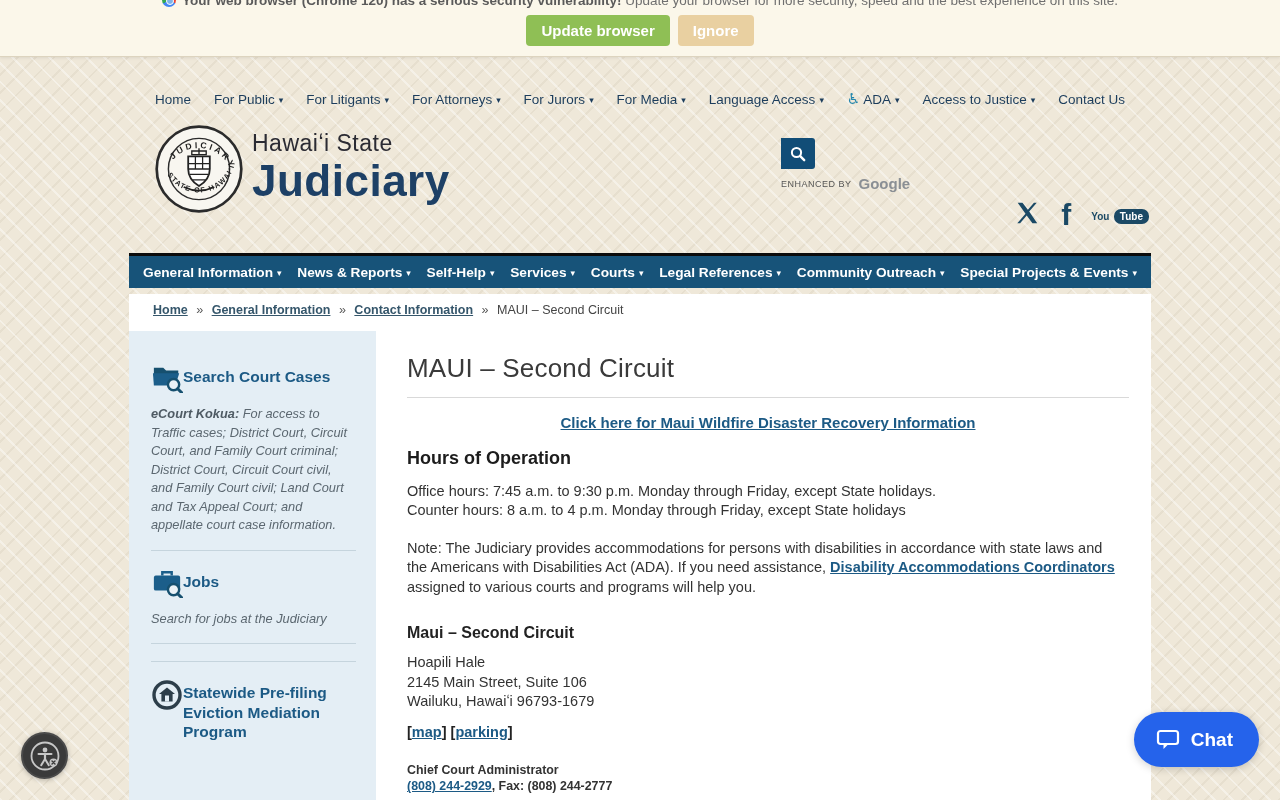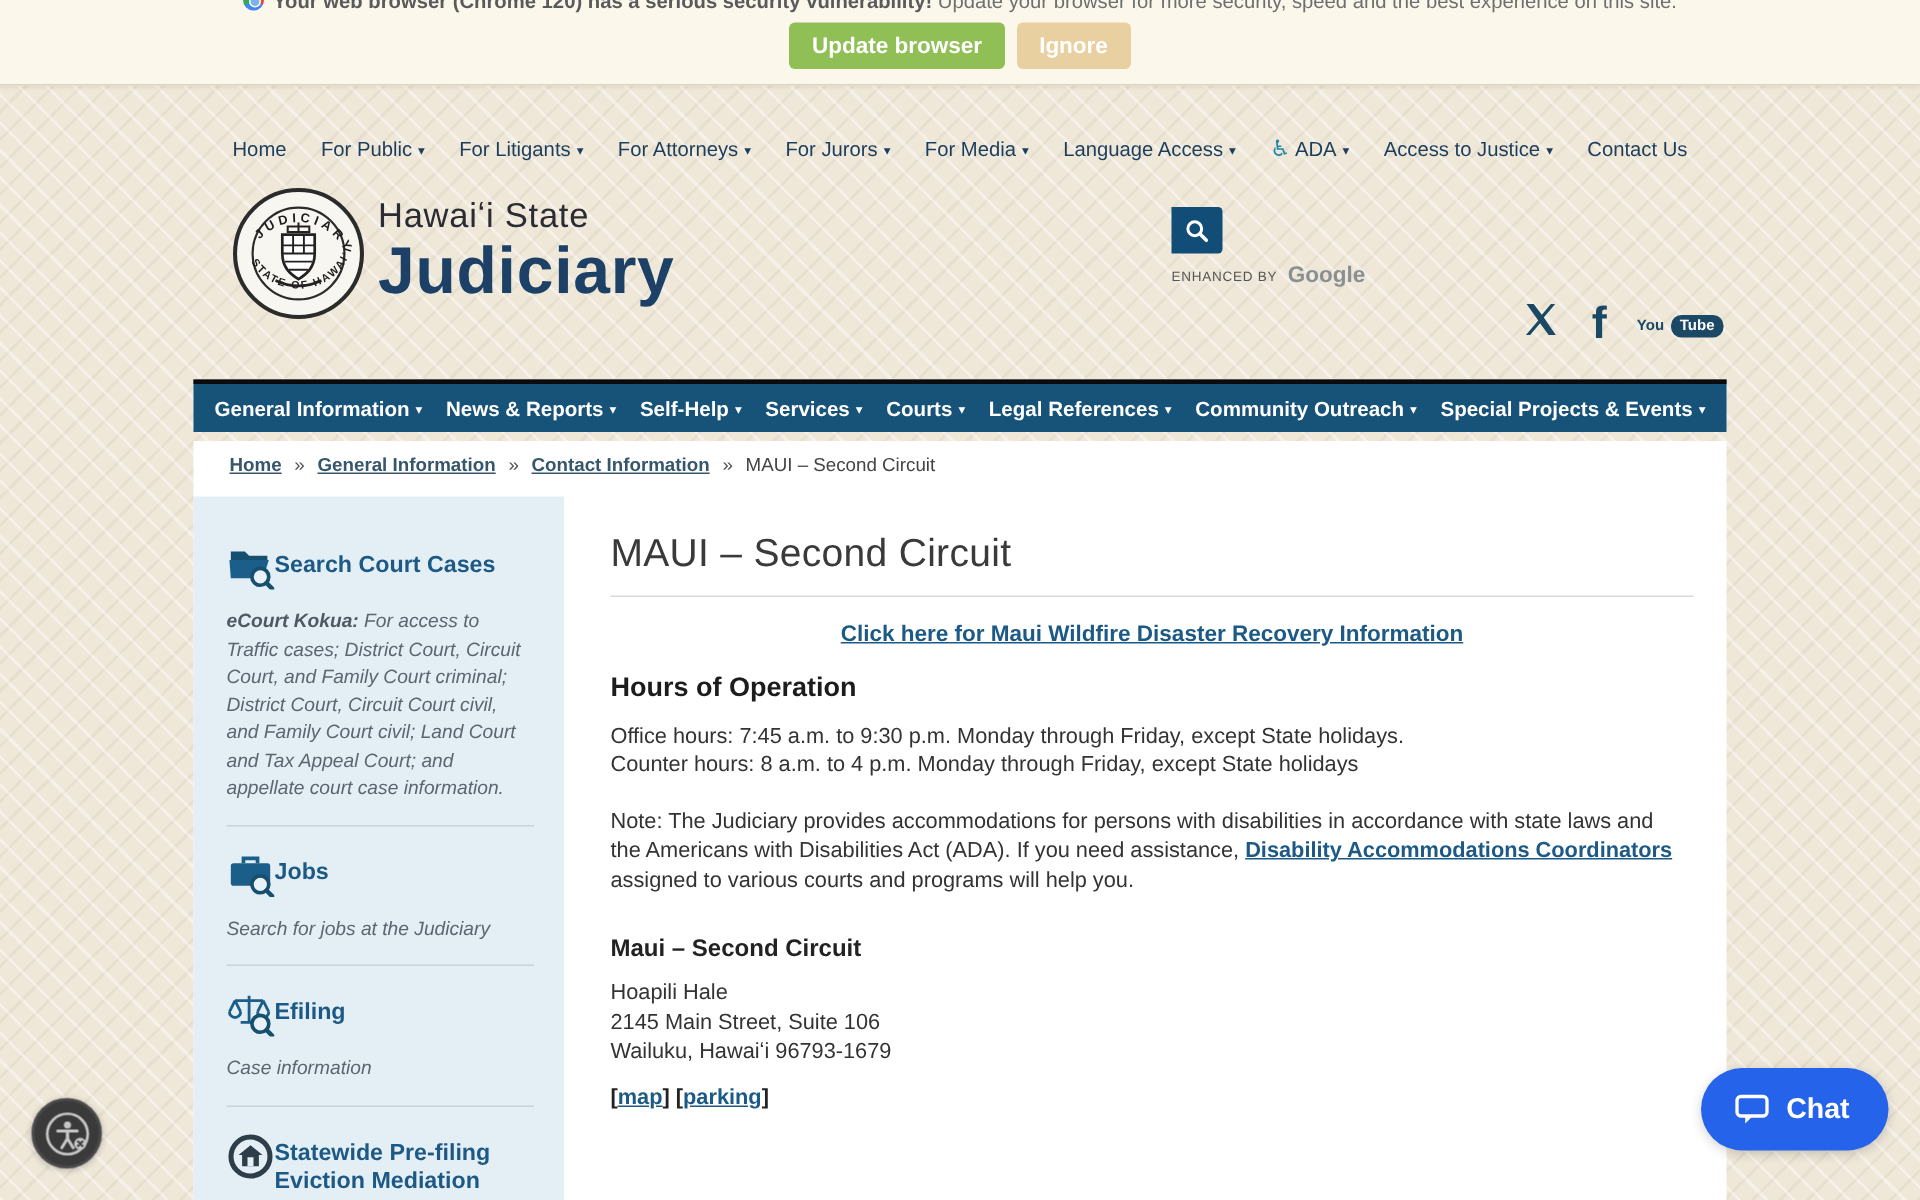--- a/index.html
+++ b/index.html
@@ -232,39 +232,20 @@
             <circle cx="24" cy="23" r="6" fill="#eaf2f7" stroke="#16506f" stroke-width="2.6"></circle>
             <line x1="28.4" y1="27.4" x2="32.5" y2="31.5" stroke="#16506f" stroke-width="3.2" stroke-linecap="round"></line>
           </svg>
           <a href="#" class="sb-title">Jobs</a>
         </div>
         <div class="sb-desc"><span>Search for jobs at the Judiciary</span></div>
       </div>
 
       <hr class="sb-divider">
 
-      <div class="sb-item">
-        <div class="sb-head">
-          <svg class="sb-icon" width="32" height="30" viewBox="0 0 34 32">
-            <g stroke="#1b5e8a" stroke-width="2" fill="none">
-              <line x1="16" y1="3" x2="16" y2="21"></line>
-              <line x1="10" y1="22" x2="22" y2="22"></line>
-              <line x1="6" y1="6.5" x2="26" y2="6.5"></line>
-              <path d="M6 6.5 l-4 8 M6 6.5 l4 8"></path>
-              <path d="M2 14.5 a4,4 0 0 0 8,0"></path>
-              <path d="M26 6.5 l-4 8 M26 6.5 l4 8"></path>
-              <path d="M22 14.5 a4,4 0 0 0 8,0"></path>
-            </g>
-            <circle cx="24" cy="23" r="6" fill="#eaf2f7" stroke="#16506f" stroke-width="2.6"></circle>
-            <line x1="28.4" y1="27.4" x2="32.5" y2="31.5" stroke="#16506f" stroke-width="3.2" stroke-linecap="round"></line>
-          </svg>
-          <a href="#" class="sb-title">Efiling</a>
-        </div>
-        <div class="sb-desc"><span>Case information</span></div>
-      </div>
 
       <hr class="sb-divider">
 
       <div class="sb-item">
         <div class="sb-head">
           <svg class="sb-icon" width="32" height="32" viewBox="0 0 32 32">
             <circle cx="16" cy="16" r="13" fill="none" stroke="#2d3e4a" stroke-width="3.4"></circle>
             <path d="M16 8.5 l8 6.5 h-2.4 v7.5 h-11.2 v-7.5 h-2.4 z" fill="#2d3e4a"></path>
             <rect x="14" y="16.5" width="4" height="6" fill="#e4eef5"></rect>
           </svg>
@@ -293,20 +274,24 @@
 
       <h3 class="loc-heading">Maui – Second Circuit</h3>
       <p class="address">
         <span class="bodyline">Hoapili Hale</span>
         <span class="bodyline">2145 Main Street, Suite 106</span>
         <span class="bodyline">Wailuku, Hawaiʻi 96793-1679</span>
       </p>
 
       <p class="maplinks"><span>[</span><a href="#">map</a><span>]</span> <span>[</span><a href="#">parking</a><span>]</span></p>
 
+      <p class="admin">
+        <span class="bodyline" style="font-size:12.4px;">Chief Court Administrator</span>
+        <span class="bodyline" style="font-size:12.4px;"><a href="#">(808) 244-2929</a><span>, Fax: (808) 244-2777</span></span>
+      </p>
 
     </main>
   </div>
 </div>
 
 <button class="chat-btn">
   <svg width="24" height="22" viewBox="0 0 24 22">
     <rect x="2" y="2" width="20" height="13" rx="2.5" fill="none" stroke="#fff" stroke-width="2.2"></rect>
     <path d="M7.5 15 v5 l5 -5" fill="#fff"></path>
   </svg>

